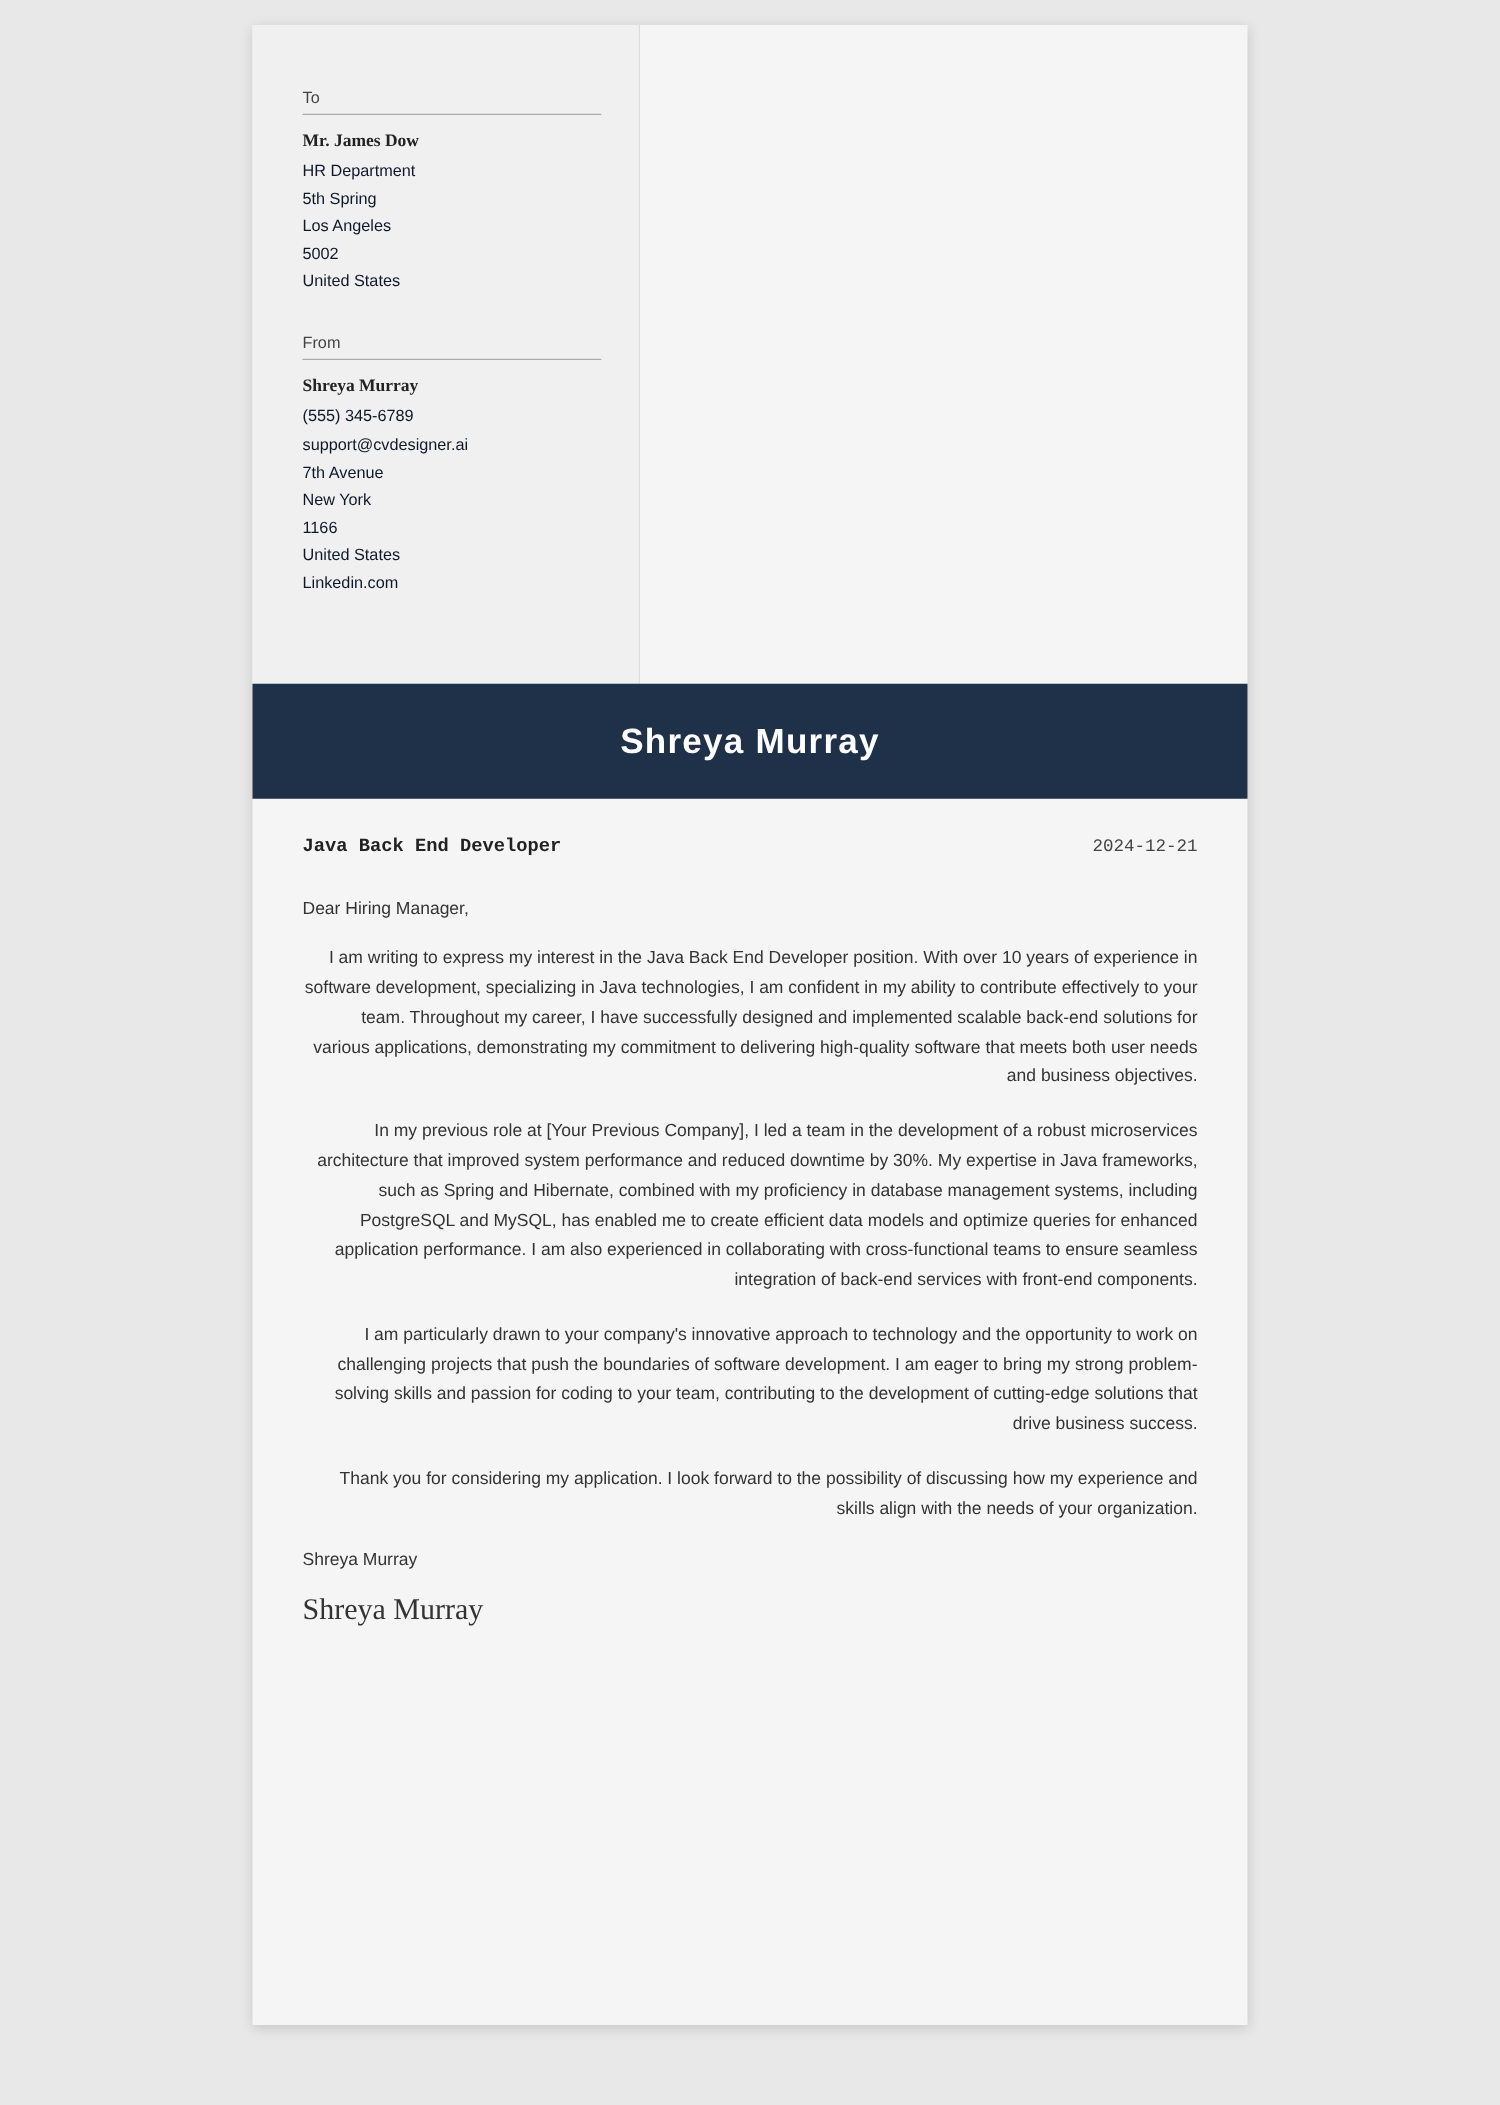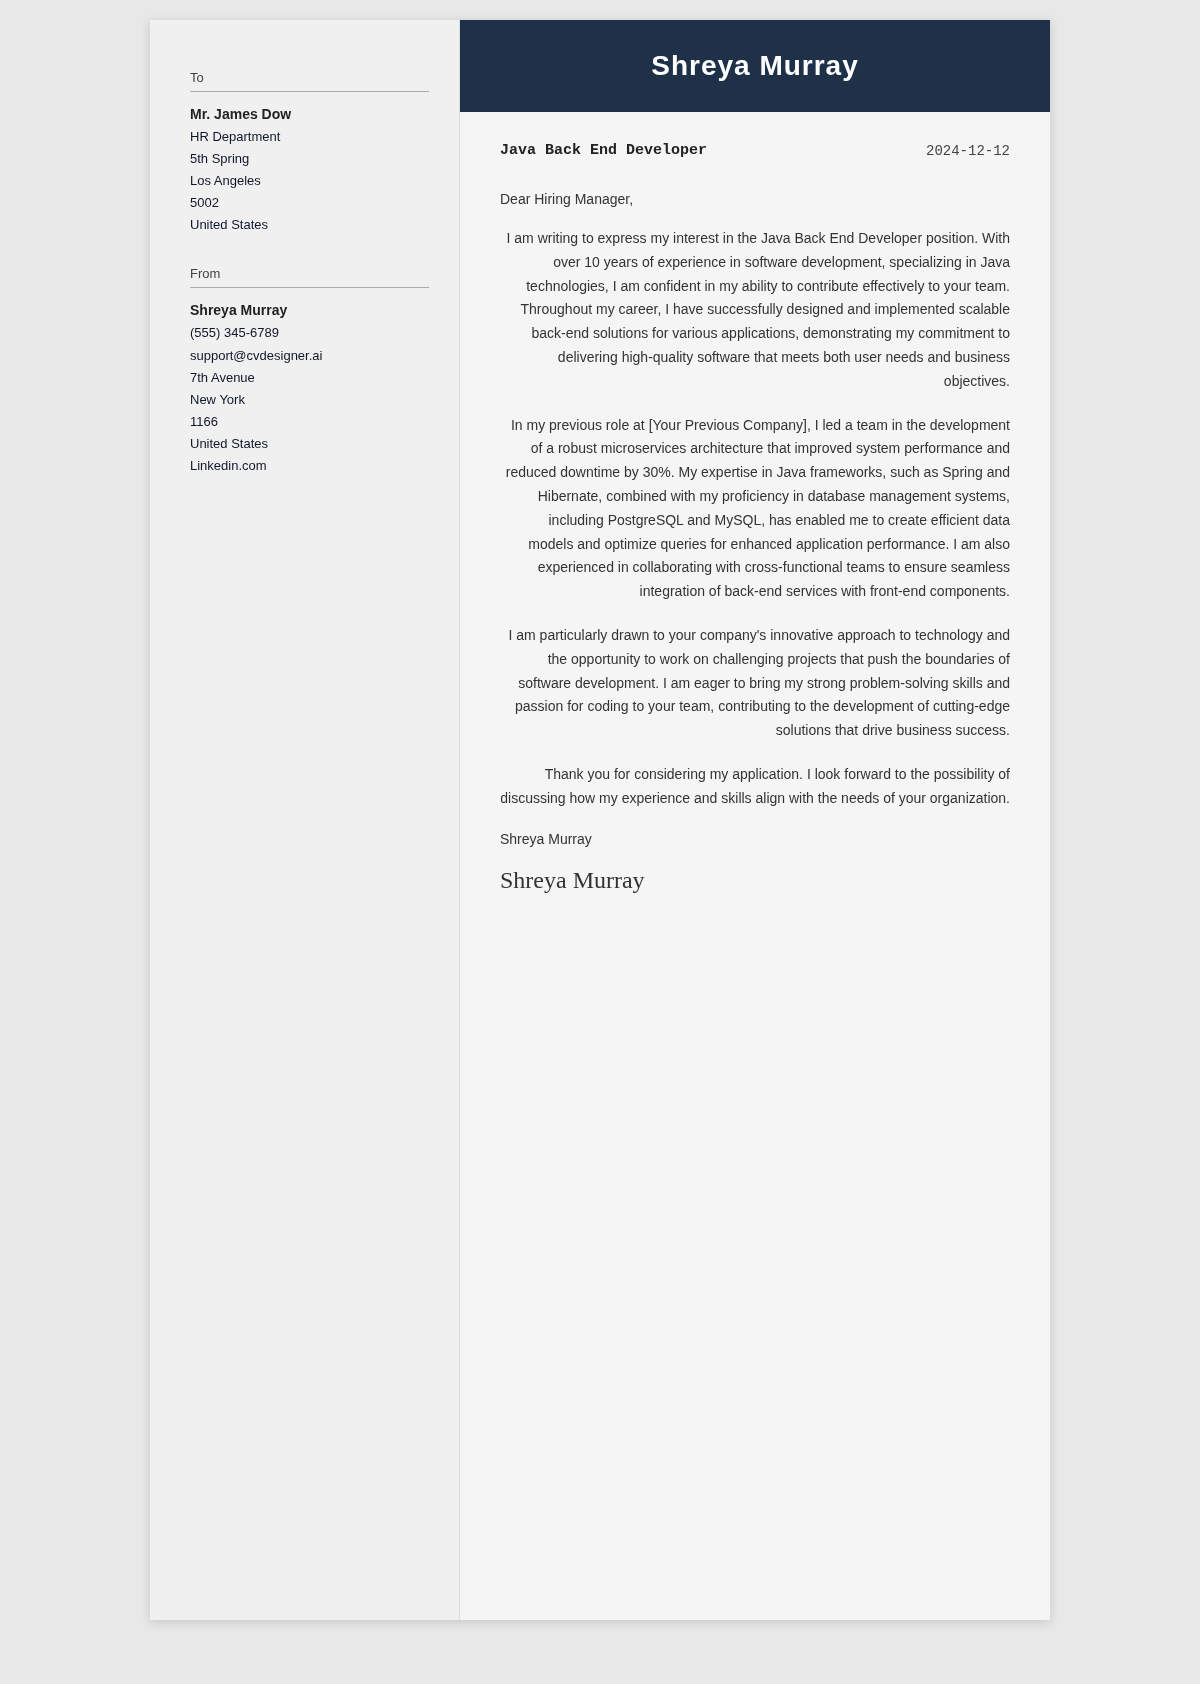--- a/index.html
+++ b/index.html
@@ -10,24 +10,24 @@
 
     body {
       background: #e8e8e8;
       font-family: Arial, sans-serif;
       display: flex;
       justify-content: center;
       padding: 20px;
     }
 
     .page {
-      width: 900px;
+      width: 796px;
       background: #f5f5f5;
       display: flex;
-      flex-direction: row;
+      flex-direction: column;
       min-height: 1600px;
       box-shadow: 0 2px 10px rgba(0,0,0,0.15);
     }
 
     
     .sidebar {
       width: 310px;
       min-width: 310px;
       background: #f0f0f0;
       padding: 50px 30px 40px 40px;
@@ -49,20 +49,21 @@
       border: none;
       border-top: 1.5px solid #aaa;
       margin-bottom: 14px;
     }
 
     .sidebar-name {
       font-size: 14px;
       font-weight: bold;
       color: #222;
       margin-bottom: 4px;
+      font-family: Liberation Serif, serif;
     }
 
     .sidebar-detail {
       font-size: 13px;
       color: #0f172a;
       line-height: 1.7;
     }
 
     
     .main {
@@ -176,21 +177,21 @@
   <div class="main">
 
     <div class="header-banner">
       <div class="header-name">Shreya Murray</div>
     </div>
 
     <div class="main-content">
 
       <div class="job-title-row">
         <div class="job-title">Java Back End Developer</div>
-        <div class="job-date">2024-12-12</div>
+        <div class="job-date">2024-12-21</div>
       </div>
 
       <div class="greeting">Dear Hiring Manager,</div>
 
       <div class="letter-paragraph">I am writing to express my interest in the Java Back End Developer position. With over 10 years of experience in software development, specializing in Java technologies, I am confident in my ability to contribute effectively to your team. Throughout my career, I have successfully designed and implemented scalable back-end solutions for various applications, demonstrating my commitment to delivering high-quality software that meets both user needs and business objectives.</div>
       <div class="letter-paragraph">In my previous role at [Your Previous Company], I led a team in the development of a robust microservices architecture that improved system performance and reduced downtime by 30%. My expertise in Java frameworks, such as Spring and Hibernate, combined with my proficiency in database management systems, including PostgreSQL and MySQL, has enabled me to create efficient data models and optimize queries for enhanced application performance. I am also experienced in collaborating with cross-functional teams to ensure seamless integration of back-end services with front-end components.</div>
       <div class="letter-paragraph">I am particularly drawn to your company's innovative approach to technology and the opportunity to work on challenging projects that push the boundaries of software development. I am eager to bring my strong problem-solving skills and passion for coding to your team, contributing to the development of cutting-edge solutions that drive business success.</div>
       <div class="letter-paragraph">Thank you for considering my application. I look forward to the possibility of discussing how my experience and skills align with the needs of your organization.</div>
 
       <div class="closing-name">Shreya Murray</div>

